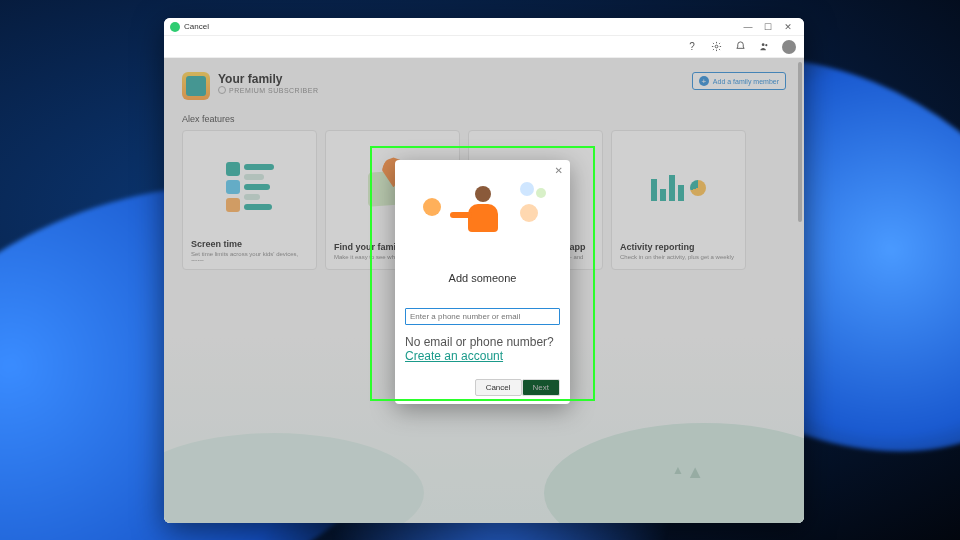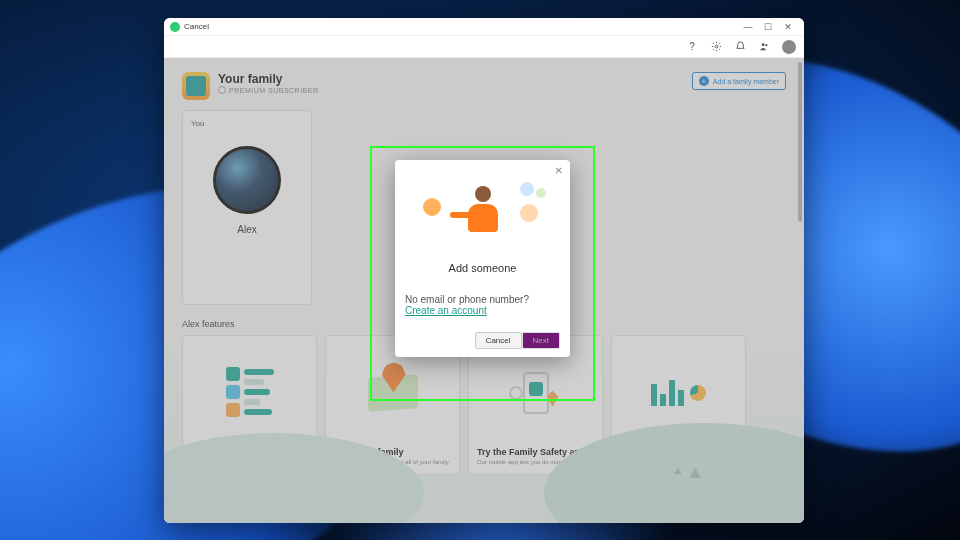--- a/index.html
+++ b/index.html
@@ -95,33 +95,33 @@
   .modal-ill { height: 78px; display:flex; align-items:center; justify-content:center; position:relative;}
   .person{width:40px;height:46px;position:relative;}
   .person .head{width:16px;height:16px;background:#8a5a3a;border-radius:50%;margin:0 auto;}
   .person .body{width:30px;height:28px;background:#ff7a1a;border-radius:10px 10px 4px 4px;margin:2px auto 0;position:relative;}
   .person .arm{position:absolute;width:22px;height:6px;background:#ff7a1a;border-radius:3px;top:8px;left:-18px;}
   .bub{position:absolute;border-radius:50%;}
   .b1{width:18px;height:18px;background:#ffb05a;left:18px;top:28px;}
   .b2{width:14px;height:14px;background:#cfe6ff;right:26px;top:12px;}
   .b3{width:10px;height:10px;background:#d8f0c8;right:14px;top:18px;}
   .b4{width:18px;height:18px;background:#ffd8b0;right:22px;top:34px;}
-  .modal h3 { text-align: center; font-size: 11px; font-weight: 400; margin: 14px 0; }
+  .modal h3 { text-align: center; font-size: 11px; font-weight: 400; margin: 24px 0; }
   .modal input {
     width: 100%; border: 1px solid #2a8bd8; padding: 3px 4px; font-size: 8px;
     outline: none; border-radius: 1px; color:#888;
   }
-  .modal .hint { font-size: 10px; color: #555; margin-top: 20px; }
+  .modal .hint { font-size: 12px; color: #555; margin-top: 10px; }
   .modal .hint a { color: #1a9a8a; text-decoration: underline; cursor: pointer; }
   .modal .btnrow { display: flex; justify-content: flex-end; margin-top: 16px; }
   .modal button {
     font-size: 8px; padding: 3px 10px; border: 1px solid #ccc; background: #f3f3f3;
     border-radius: 2px; cursor: pointer; color:#333;
   }
-  .modal button.next { color: #aaa; background: #701a75; border-color:#ddd; cursor: default; }
+  .modal button.next { color: #aaa; background: #14532d; border-color:#ddd; cursor: default; }
 
   
   .hill{position:absolute;bottom:0;width:100%;height:70px;pointer-events:none;}
   .hill::before{content:"";position:absolute;left:-40px;bottom:-30px;width:300px;height:120px;background:#d9ece6;border-radius:50%;}
   .hill::after{content:"";position:absolute;right:-60px;bottom:-40px;width:320px;height:140px;background:#cfe6de;border-radius:50%;}
   .tree{position:absolute;bottom:40px;color:#a8c8ba;font-size:18px;}
 </style>
 </head>
 <body>
 
@@ -175,25 +175,20 @@
         <div>
           <div class="fam-title">Your family</div>
           <div class="fam-sub">PREMIUM SUBSCRIBER</div>
         </div>
         <div class="add-member-btn">
           <span class="plus">+</span>
           <span>Add a family member</span>
         </div>
       </div>
 
-      <div class="you-card">
-        <div class="you-label">You</div>
-        <div class="earth"></div>
-        <div class="you-name">Alex</div>
-      </div>
 
       <div class="features-label">Alex features</div>
       <div class="features-row">
 
         <div class="feature-card">
           <div class="feature-ill">
             <div class="ill-st">
               <div class="col">
                 <div class="sq" style="background:#2ab0a0"></div>
                 <div class="sq" style="background:#5ac8f0"></div>
@@ -267,20 +262,21 @@
     <div class="bub b3"></div>
     <div class="bub b4"></div>
     <div class="person">
         <div class="head"></div>
         <div class="body">
           <div class="arm"></div>
         </div>
       </div>
   </div>
   <h3>Add someone</h3>
+  <input type="text" placeholder="Enter a phone number or email" style="">
   <div class="hint">
     <span>No email or phone number? </span><a>Create an account</a>
   </div>
   <div class="btnrow">
     <button>Cancel</button>
     <button class="next">Next</button>
   </div>
 </div>
 
 <div class="highlight"></div>

